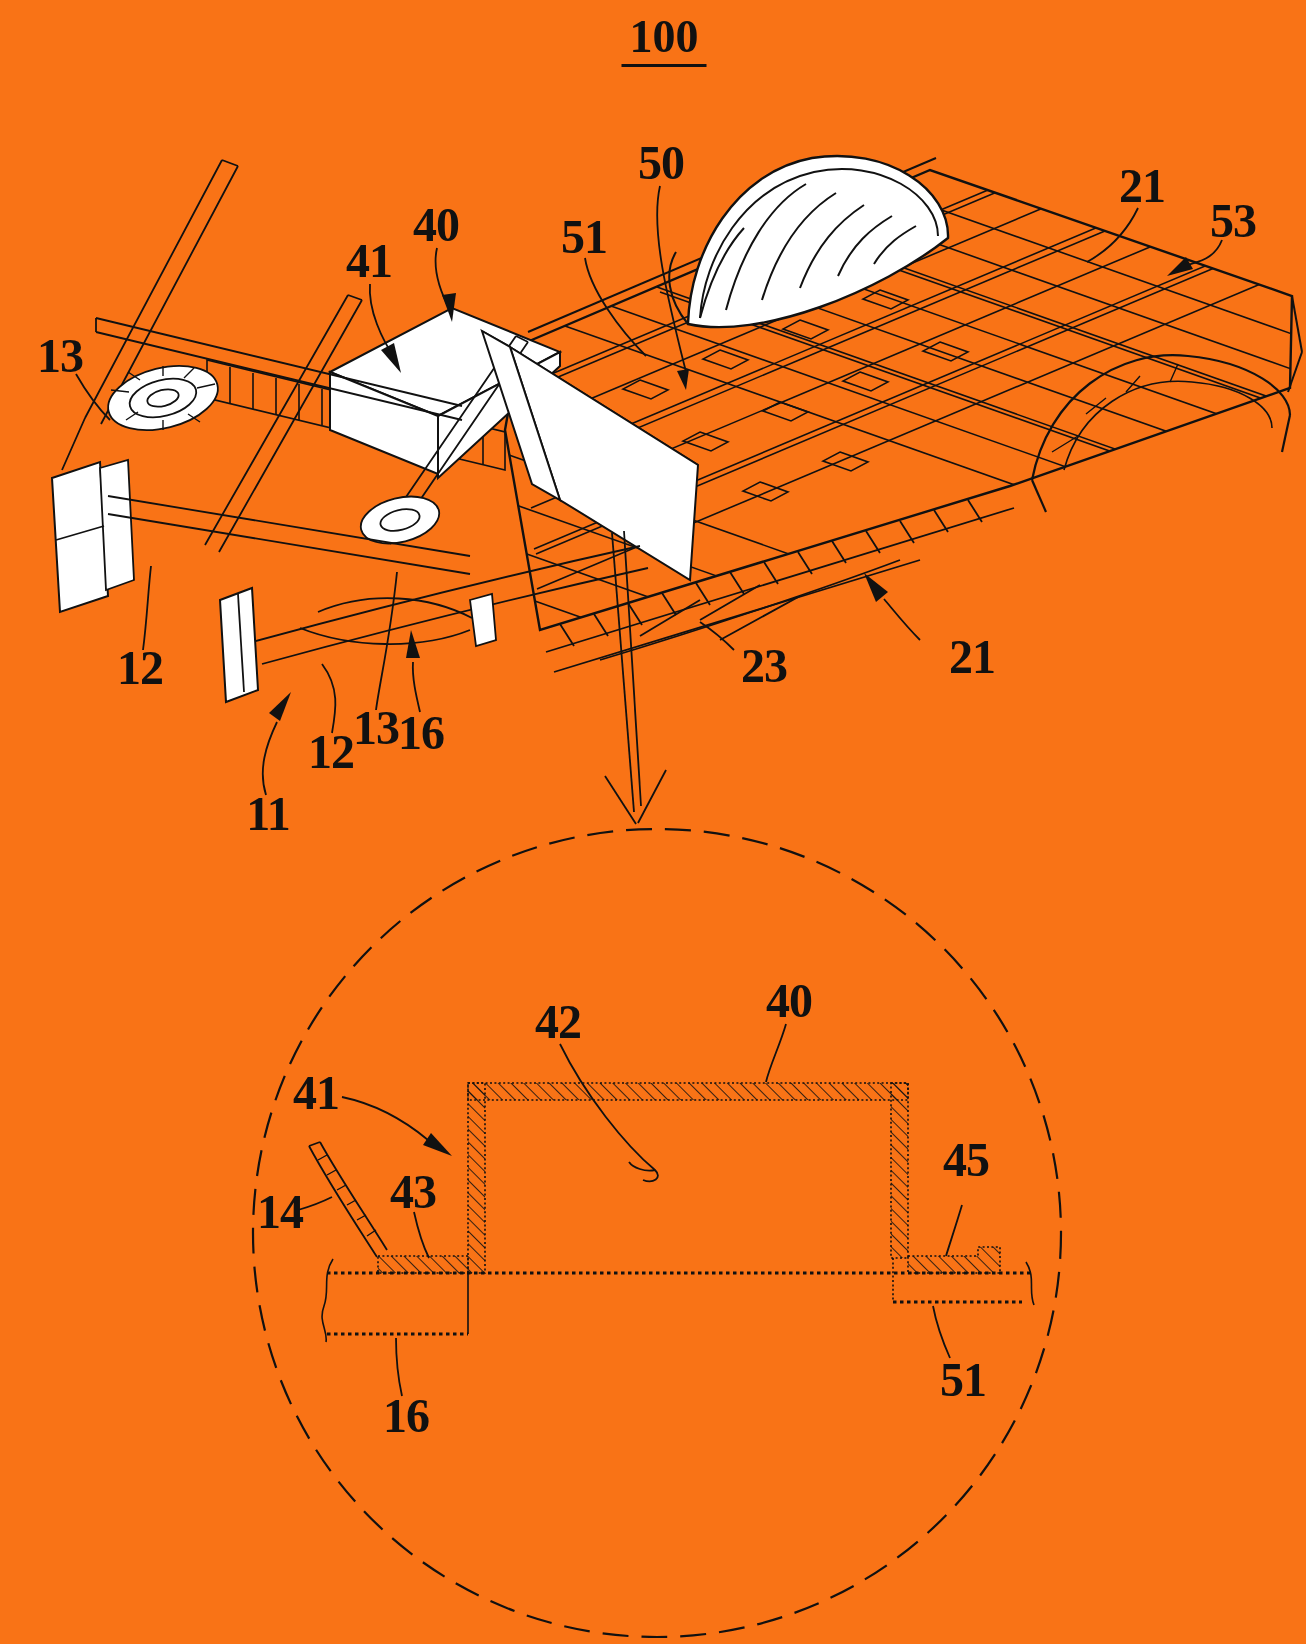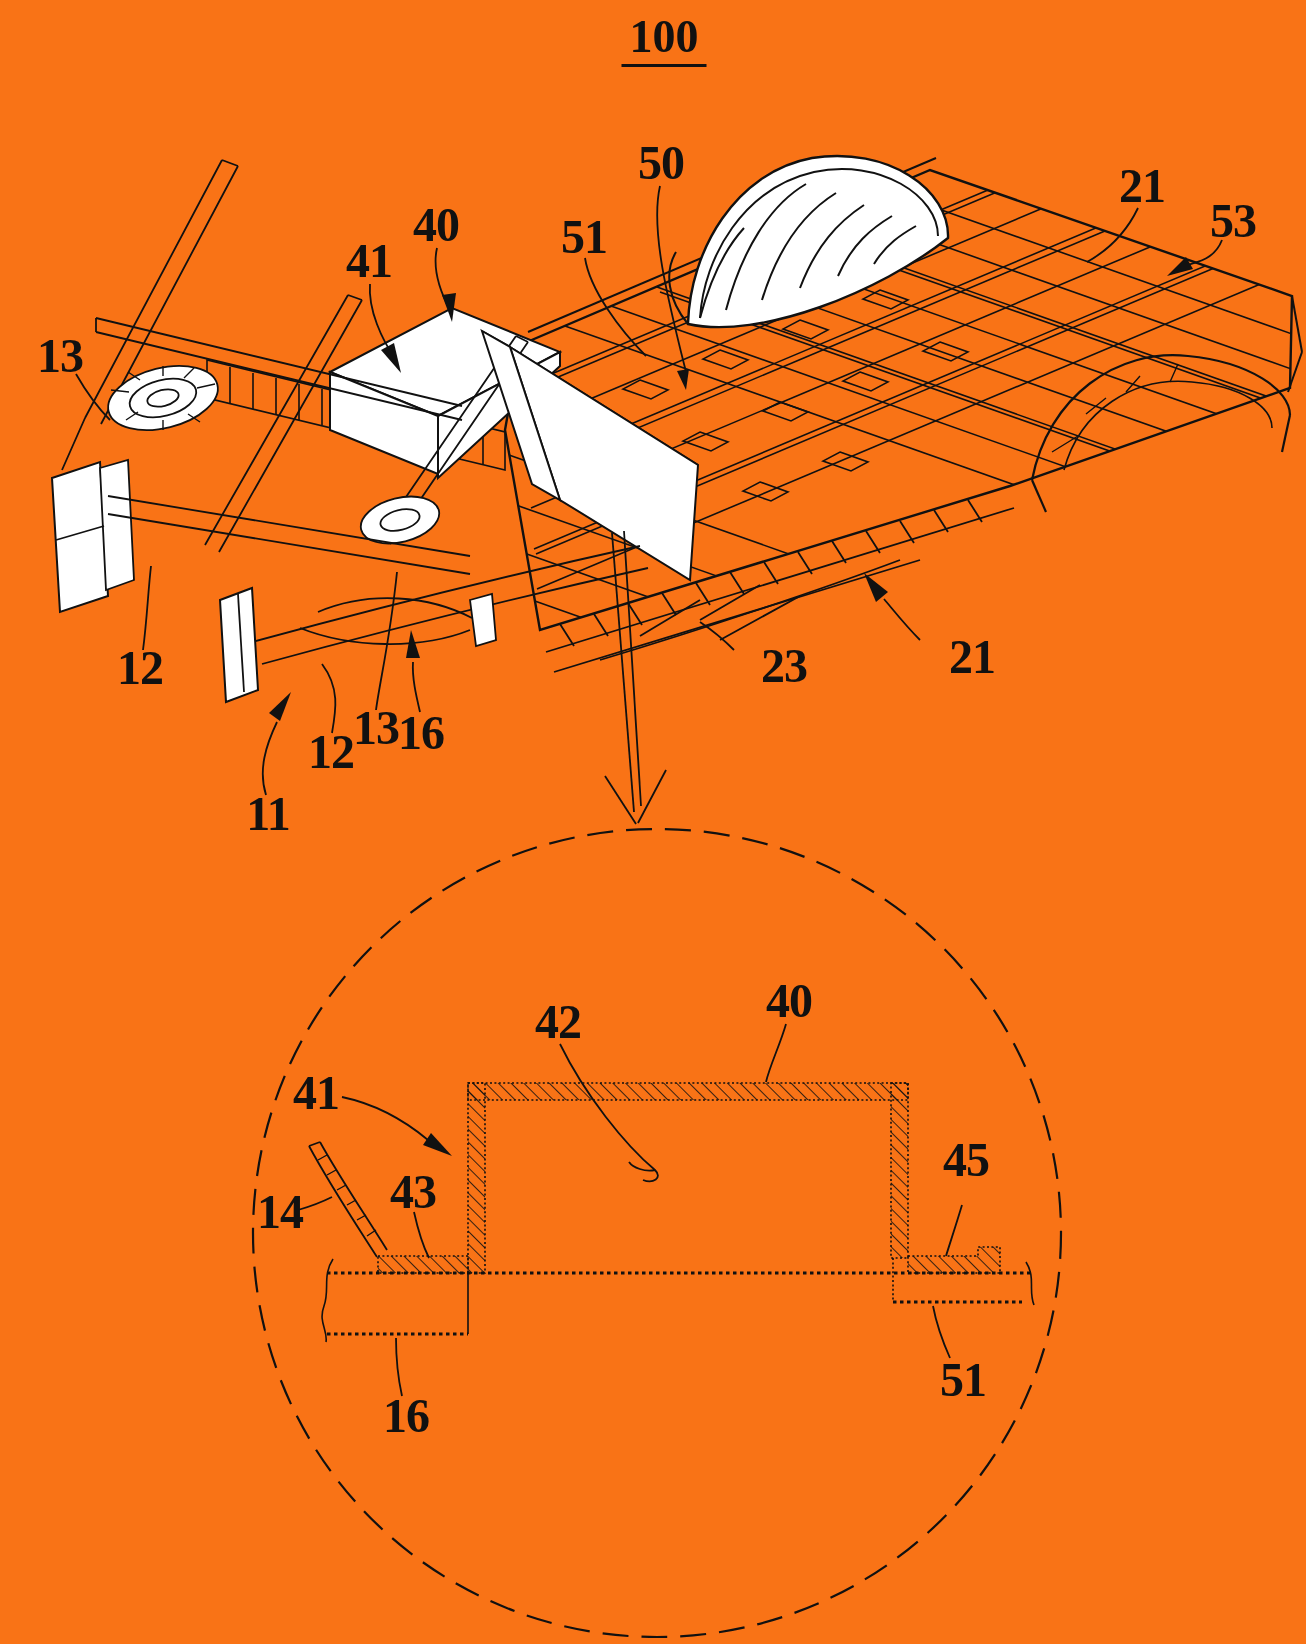--- a/index.html
+++ b/index.html
@@ -237,21 +237,21 @@
   <div class="ref" style="left:268px;top:814px">11</div>
   <div class="ref" style="left:331px;top:752px">12</div>
   <div class="ref" style="left:376px;top:728px">13</div>
   <div class="ref" style="left:421px;top:733px">16</div>
   <div class="ref" style="left:436px;top:225px">40</div>
   <div class="ref" style="left:369px;top:261px">41</div>
   <div class="ref" style="left:584px;top:237px">51</div>
   <div class="ref" style="left:661px;top:163px">50</div>
   <div class="ref" style="left:1142px;top:186px">21</div>
   <div class="ref" style="left:1233px;top:221px">53</div>
-  <div class="ref" style="left:784px;top:666px">23</div>
+  <div class="ref" style="left:764px;top:666px">23</div>
   <div class="ref" style="left:972px;top:657px">21</div>
 
   <div class="ref" style="left:316px;top:1093px">41</div>
   <div class="ref" style="left:558px;top:1022px">42</div>
   <div class="ref" style="left:789px;top:1001px">40</div>
   <div class="ref" style="left:280px;top:1212px">14</div>
   <div class="ref" style="left:413px;top:1192px">43</div>
   <div class="ref" style="left:966px;top:1160px">45</div>
   <div class="ref" style="left:406px;top:1416px">16</div>
   <div class="ref" style="left:963px;top:1380px">51</div>

